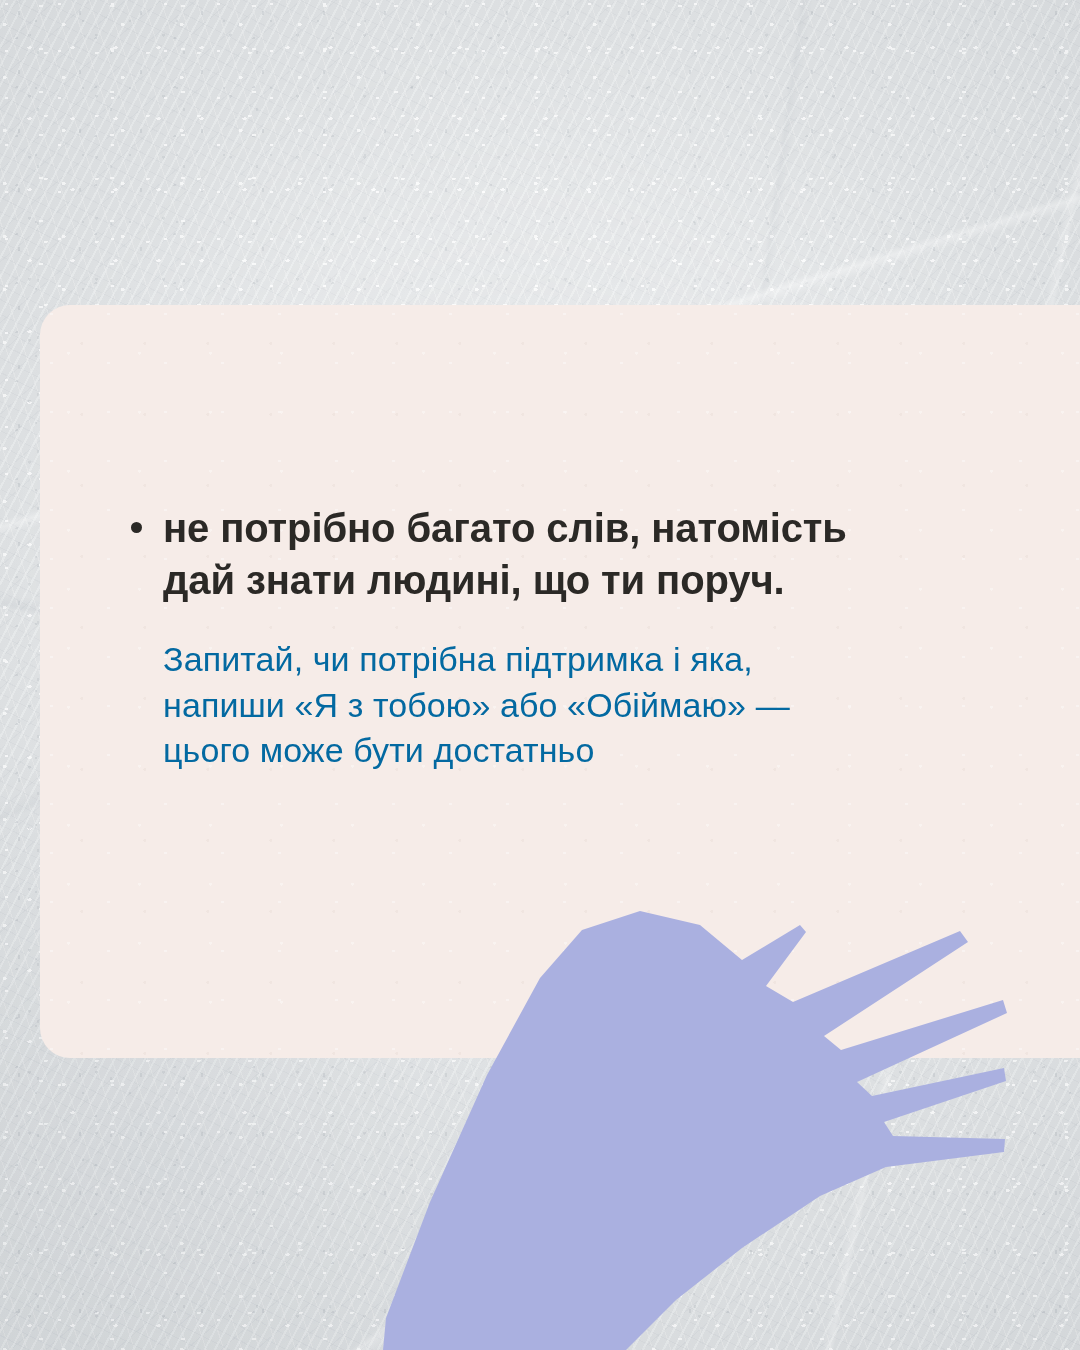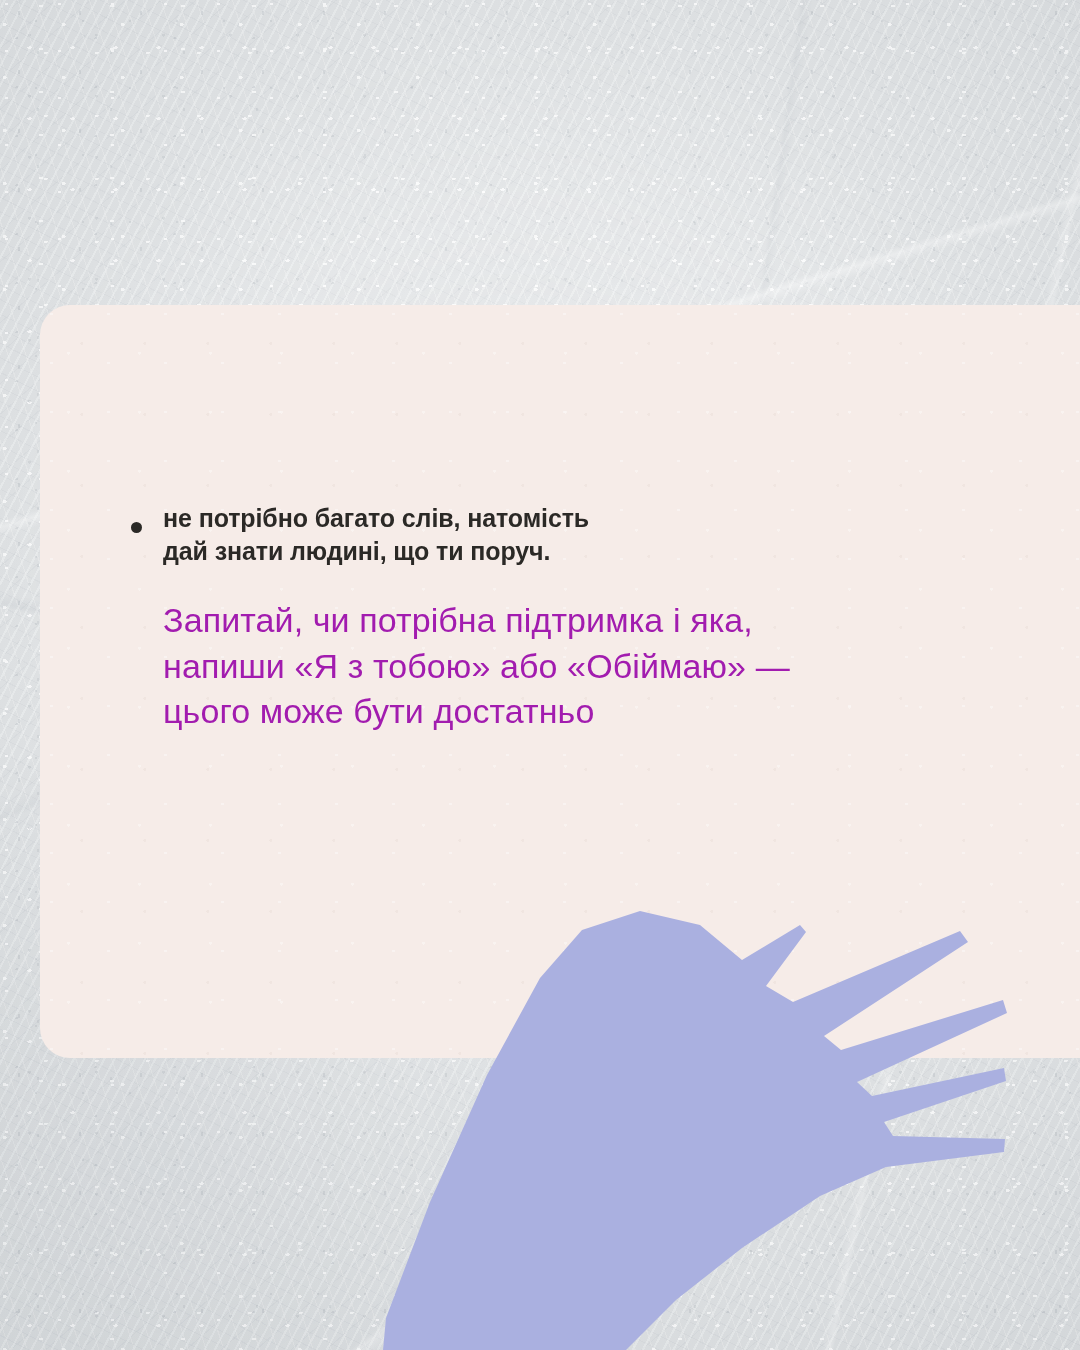--- a/index.html
+++ b/index.html
@@ -132,34 +132,34 @@
     top: 20px;
     width: 11px;
     height: 11px;
     border-radius: 50%;
     background: #2b2926;
   }
   .bullet-lead {
     margin: 0;
     font-family: "Liberation Sans", sans-serif;
     font-weight: 700;
-    font-size: 25px;
+    font-size: 40px;
     line-height: 1.30;
     letter-spacing: -0.1px;
     color: #2b2926;
     white-space: pre-line;
   }
   .bullet-body {
     margin: 31px 0 0 0;
     font-family: "Liberation Sans", sans-serif;
     font-weight: 400;
     font-size: 34px;
     line-height: 1.34;
     letter-spacing: 0.1px;
-    color: #a21caf;
+    color: #0369a1;
     white-space: pre-line;
   }
 
   
   .hand-layer {
     position: absolute;
     left: 0;
     top: 0;
     width: 1080px;
     height: 1350px;

